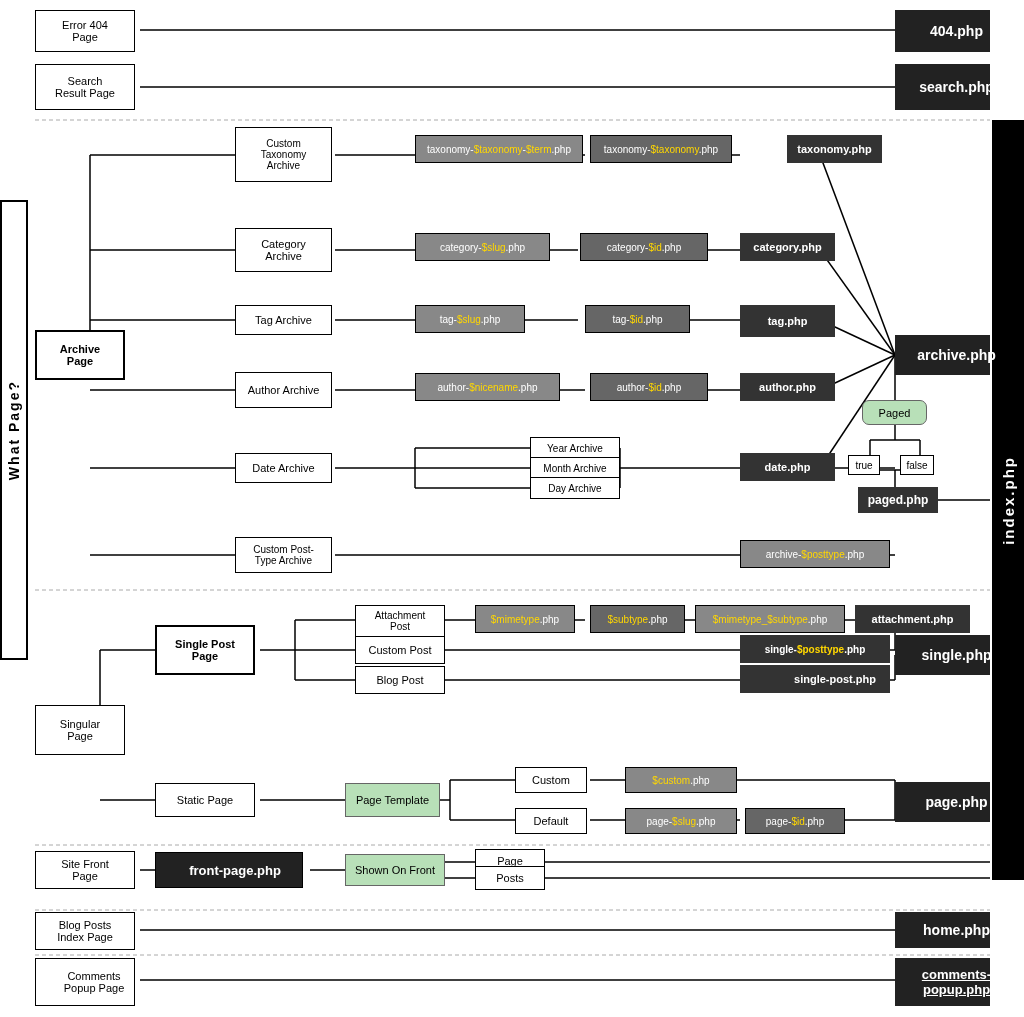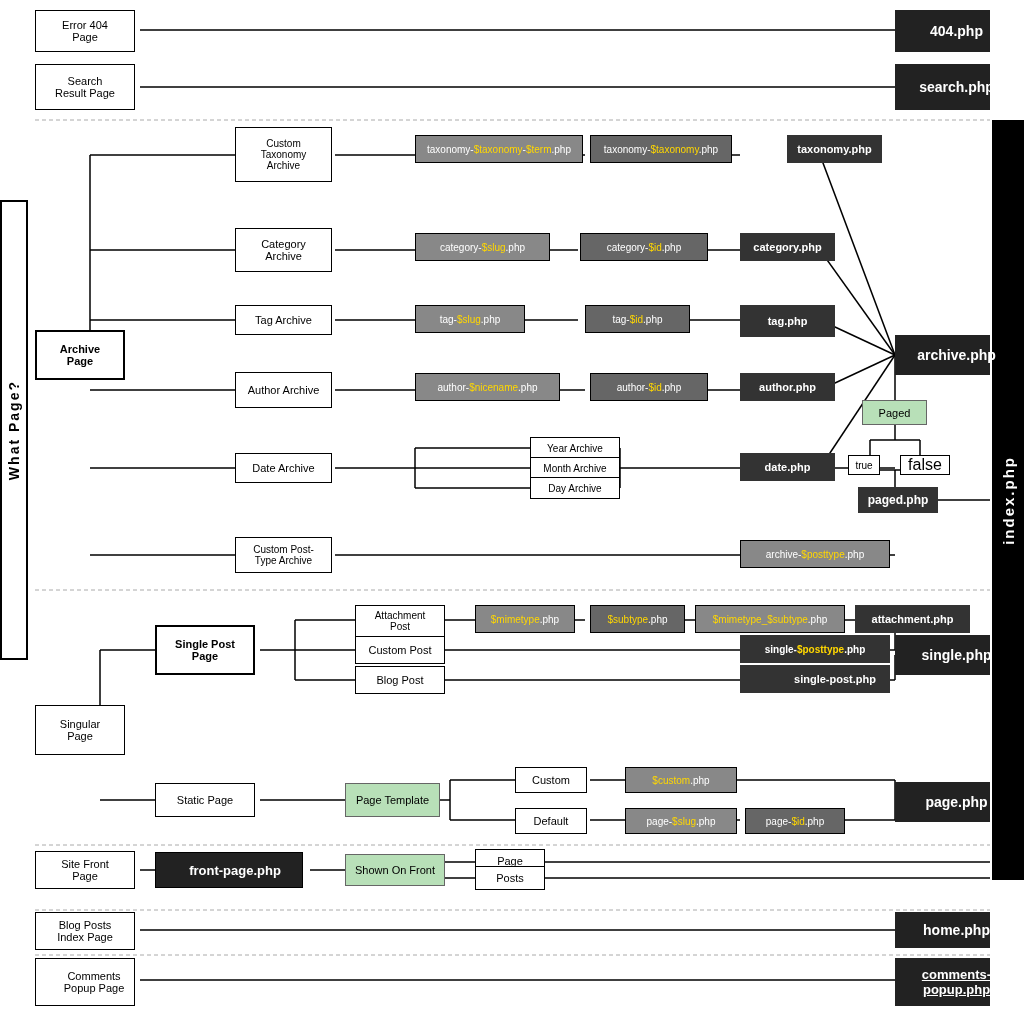--- a/index.html
+++ b/index.html
@@ -389,28 +389,28 @@
   </div>
 
   <div class="box box-gray" style="left:740px; top:540px; width:150px; height:28px;">
     <span style="font-size:10px;">archive-<span class="hl-yellow">$posttype</span>.php</span>
   </div>
 
   <div class="box box-dark-large" style="left:895px; top:335px; width:95px; height:40px;">
     <span>archive.php</span>
   </div>
 
-  <div class="box box-green" style="left:862px; top:400px; width:65px; height:25px;">
+  <div class="box box-green" style="left:862px; top:400px; width:65px; height:25px;border-radius:7px;">
     <span>Paged</span>
   </div>
 
   <div class="box" style="left:848px; top:455px; width:32px; height:20px; font-size:10px;">
     <span>true</span>
   </div>
-  <div class="box" style="left:900px; top:455px; width:50px; height:20px; font-size:16px;">
+  <div class="box" style="left:900px; top:455px; width:34px; height:20px; font-size:10px;">
     <span>false</span>
   </div>
 
   <div class="box box-dark" style="left:858px; top:487px; width:80px; height:26px; font-size:12px;">
     <span>paged.php</span>
   </div>
 
   <div class="box" style="left:35px; top:705px; width:90px; height:50px;">
     <span style="white-space:pre-line;">Singular
 Page</span>

